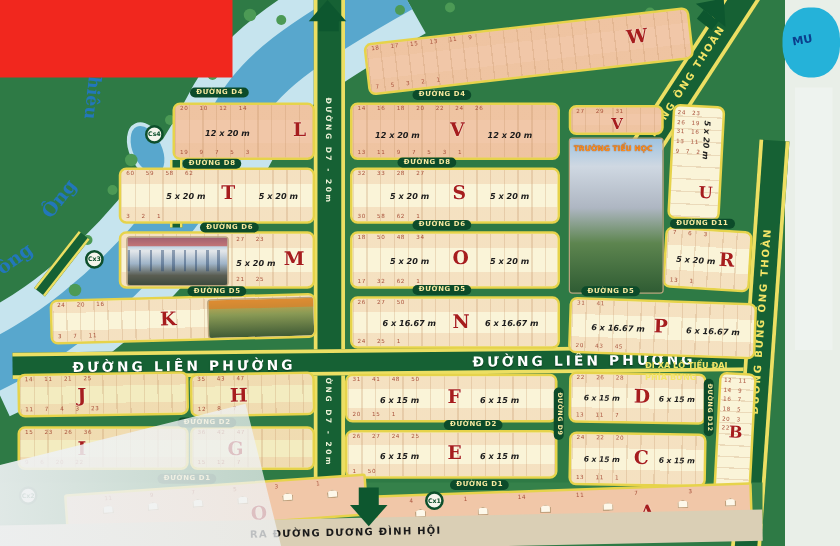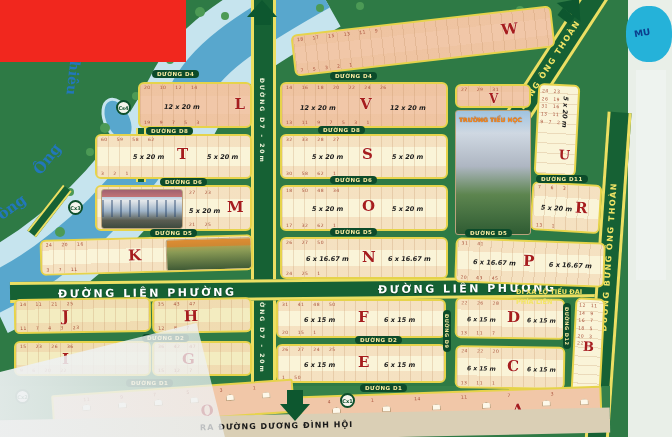--- a/index.html
+++ b/index.html
@@ -346,21 +346,21 @@
   <span class="cap" style="left:536px;top:175px;">ĐƯỜNG D11</span>
   <span class="cap" style="left:142px;top:334px;">ĐƯỜNG D2</span>
   <span class="cap" style="left:355px;top:336px;">ĐƯỜNG D2</span>
   <span class="cap" style="left:126px;top:379px;">ĐƯỜNG D1</span>
   <span class="cap" style="left:360px;top:384px;">ĐƯỜNG D1</span>
   <span class="capv" style="left:443px;top:310px;">ĐƯỜNG D9</span>
   <span class="capv" style="left:563px;top:303px;">ĐƯỜNG D12</span>
 
   <div style="left:516px;top:288px;z-index:12;color:#f3e567;font-weight:bold;font-size:6.5px;line-height:1.5;white-space:nowrap;">
     <span style="position:relative;">ĐI XA LỘ TIỂU ĐAI</span><br>
-    <span style="position:relative;">PHÍA LIÊN</span>
+    <span style="position:relative;">PHÍA BƯNG</span>
   </div>
 
   <div class="marker" style="left:116px;top:100px;">Cs4</div>
   <div class="marker" style="left:68px;top:200px;">Cx3</div>
   <div class="marker" style="left:15px;top:389px;">Cx2</div>
   <div class="marker" style="left:340px;top:393px;">Cx1</div>
 
   <div class="glare" style="left:-40px;top:352px;width:256px;height:130px;background:linear-gradient(100deg,rgba(238,241,243,.96),rgba(238,241,243,.75));transform:rotate(-14deg);"></div>
   <div class="glare" style="left:636px;top:70px;width:30px;height:210px;background:rgba(243,246,244,.55);"></div>
 

